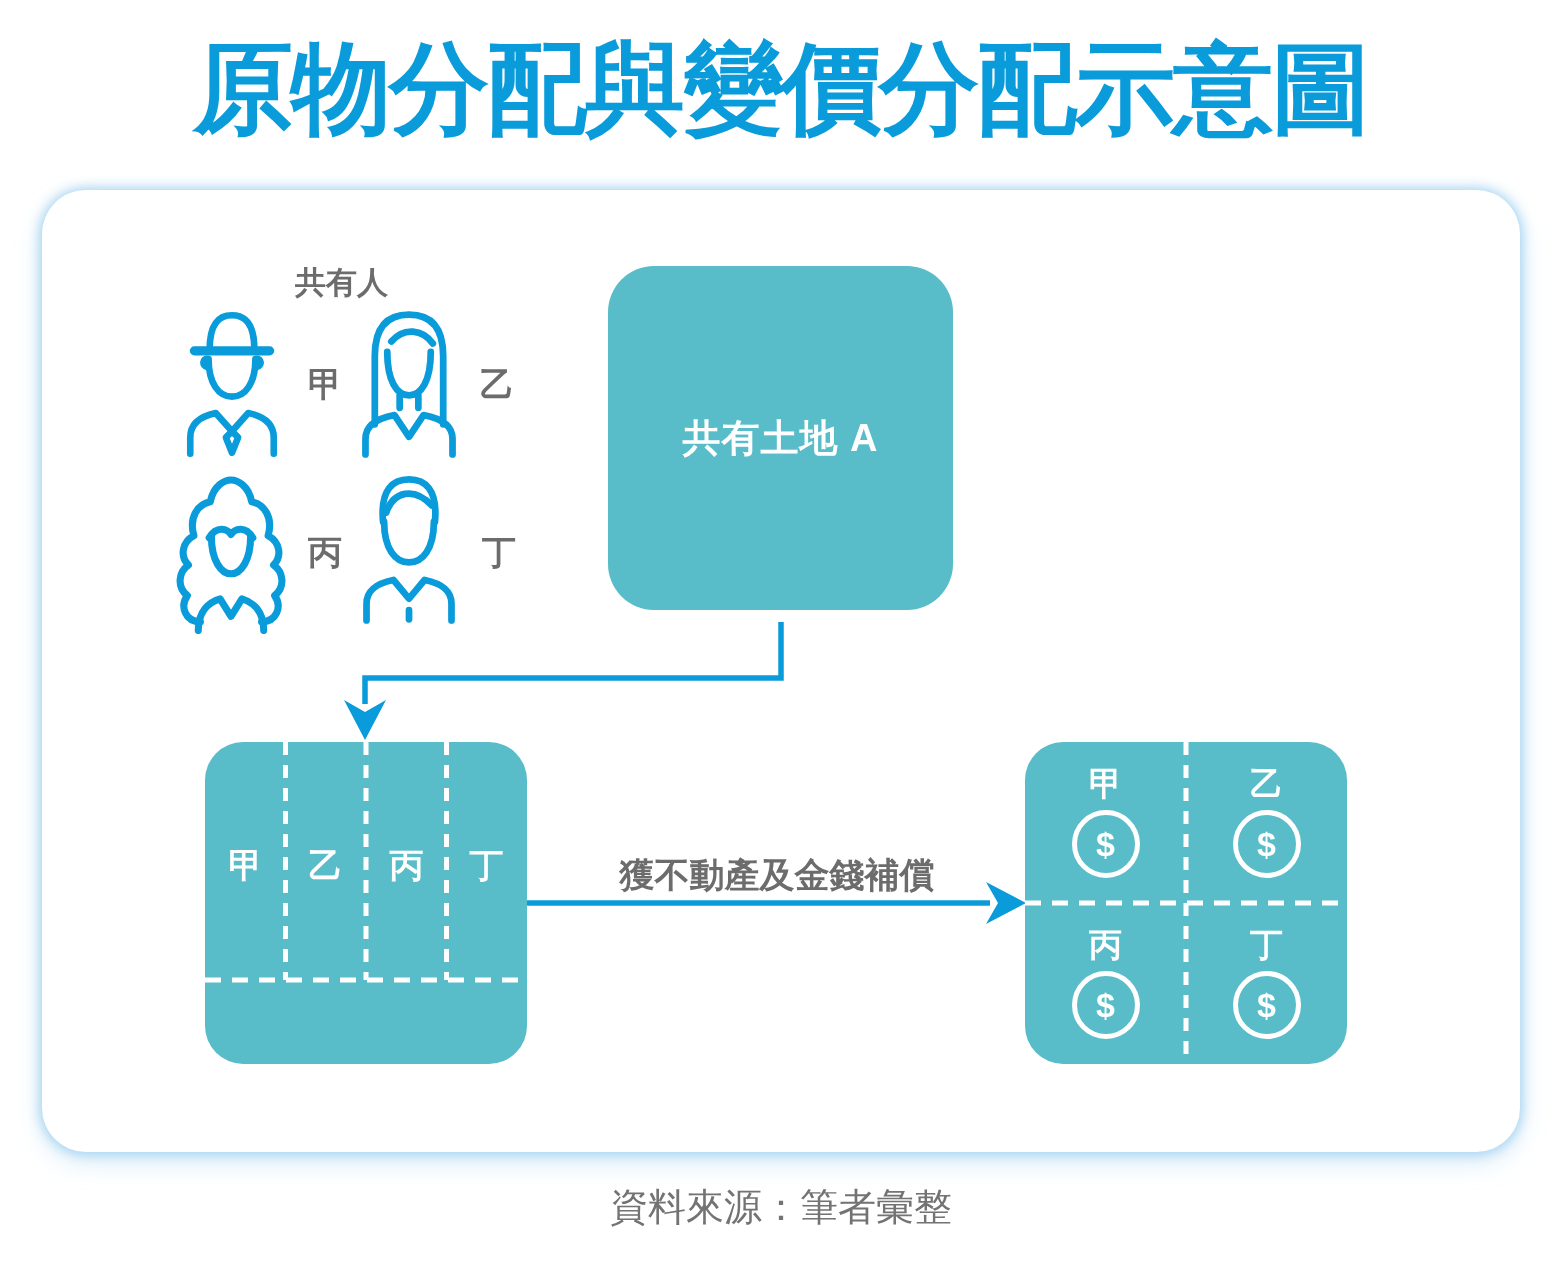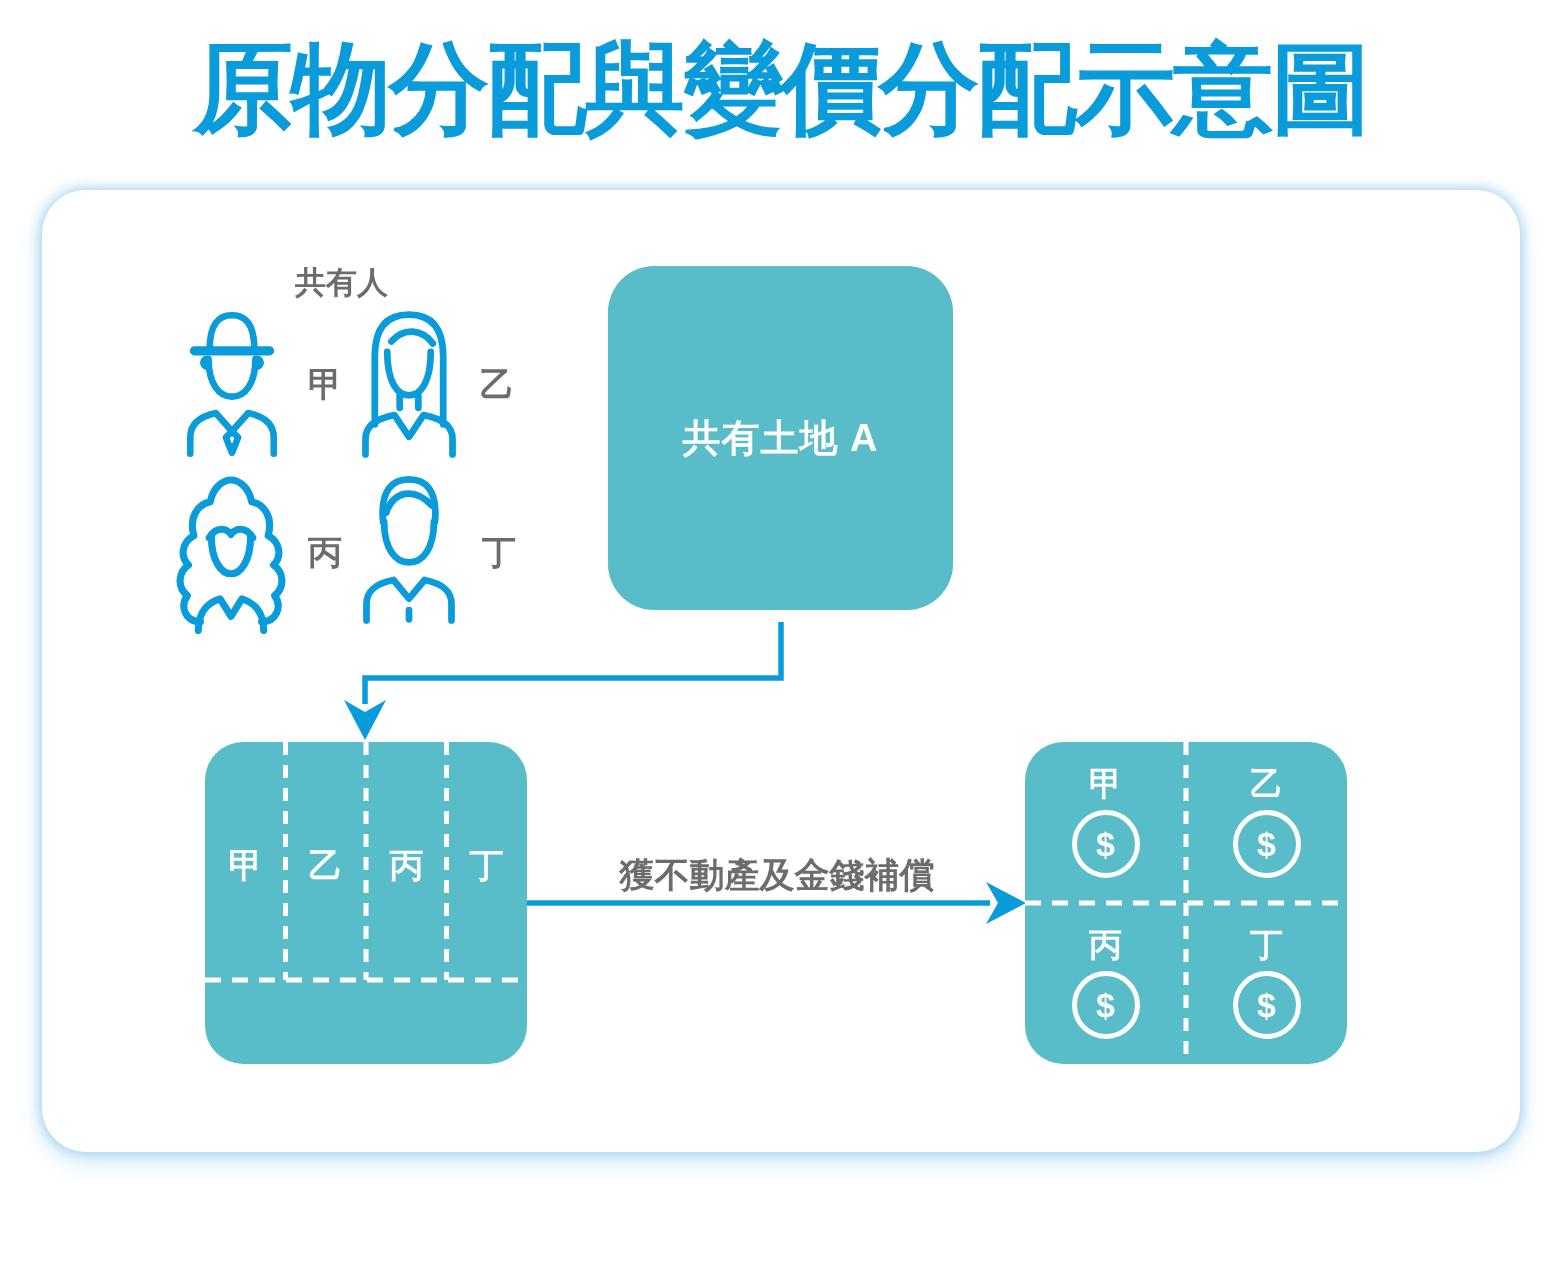--- a/index.html
+++ b/index.html
@@ -209,14 +209,15 @@
         </div>
     </div>
     <div class="quadrant q-3">
       <div class="quad-label">丁</div>
       <div class="coin">
           <span>$</span>
         </div>
     </div>
   </div>
 
+  <div id="footer-source" class="abs">資料來源：筆者彙整</div>
 
 </div>
 
 </body></html>

